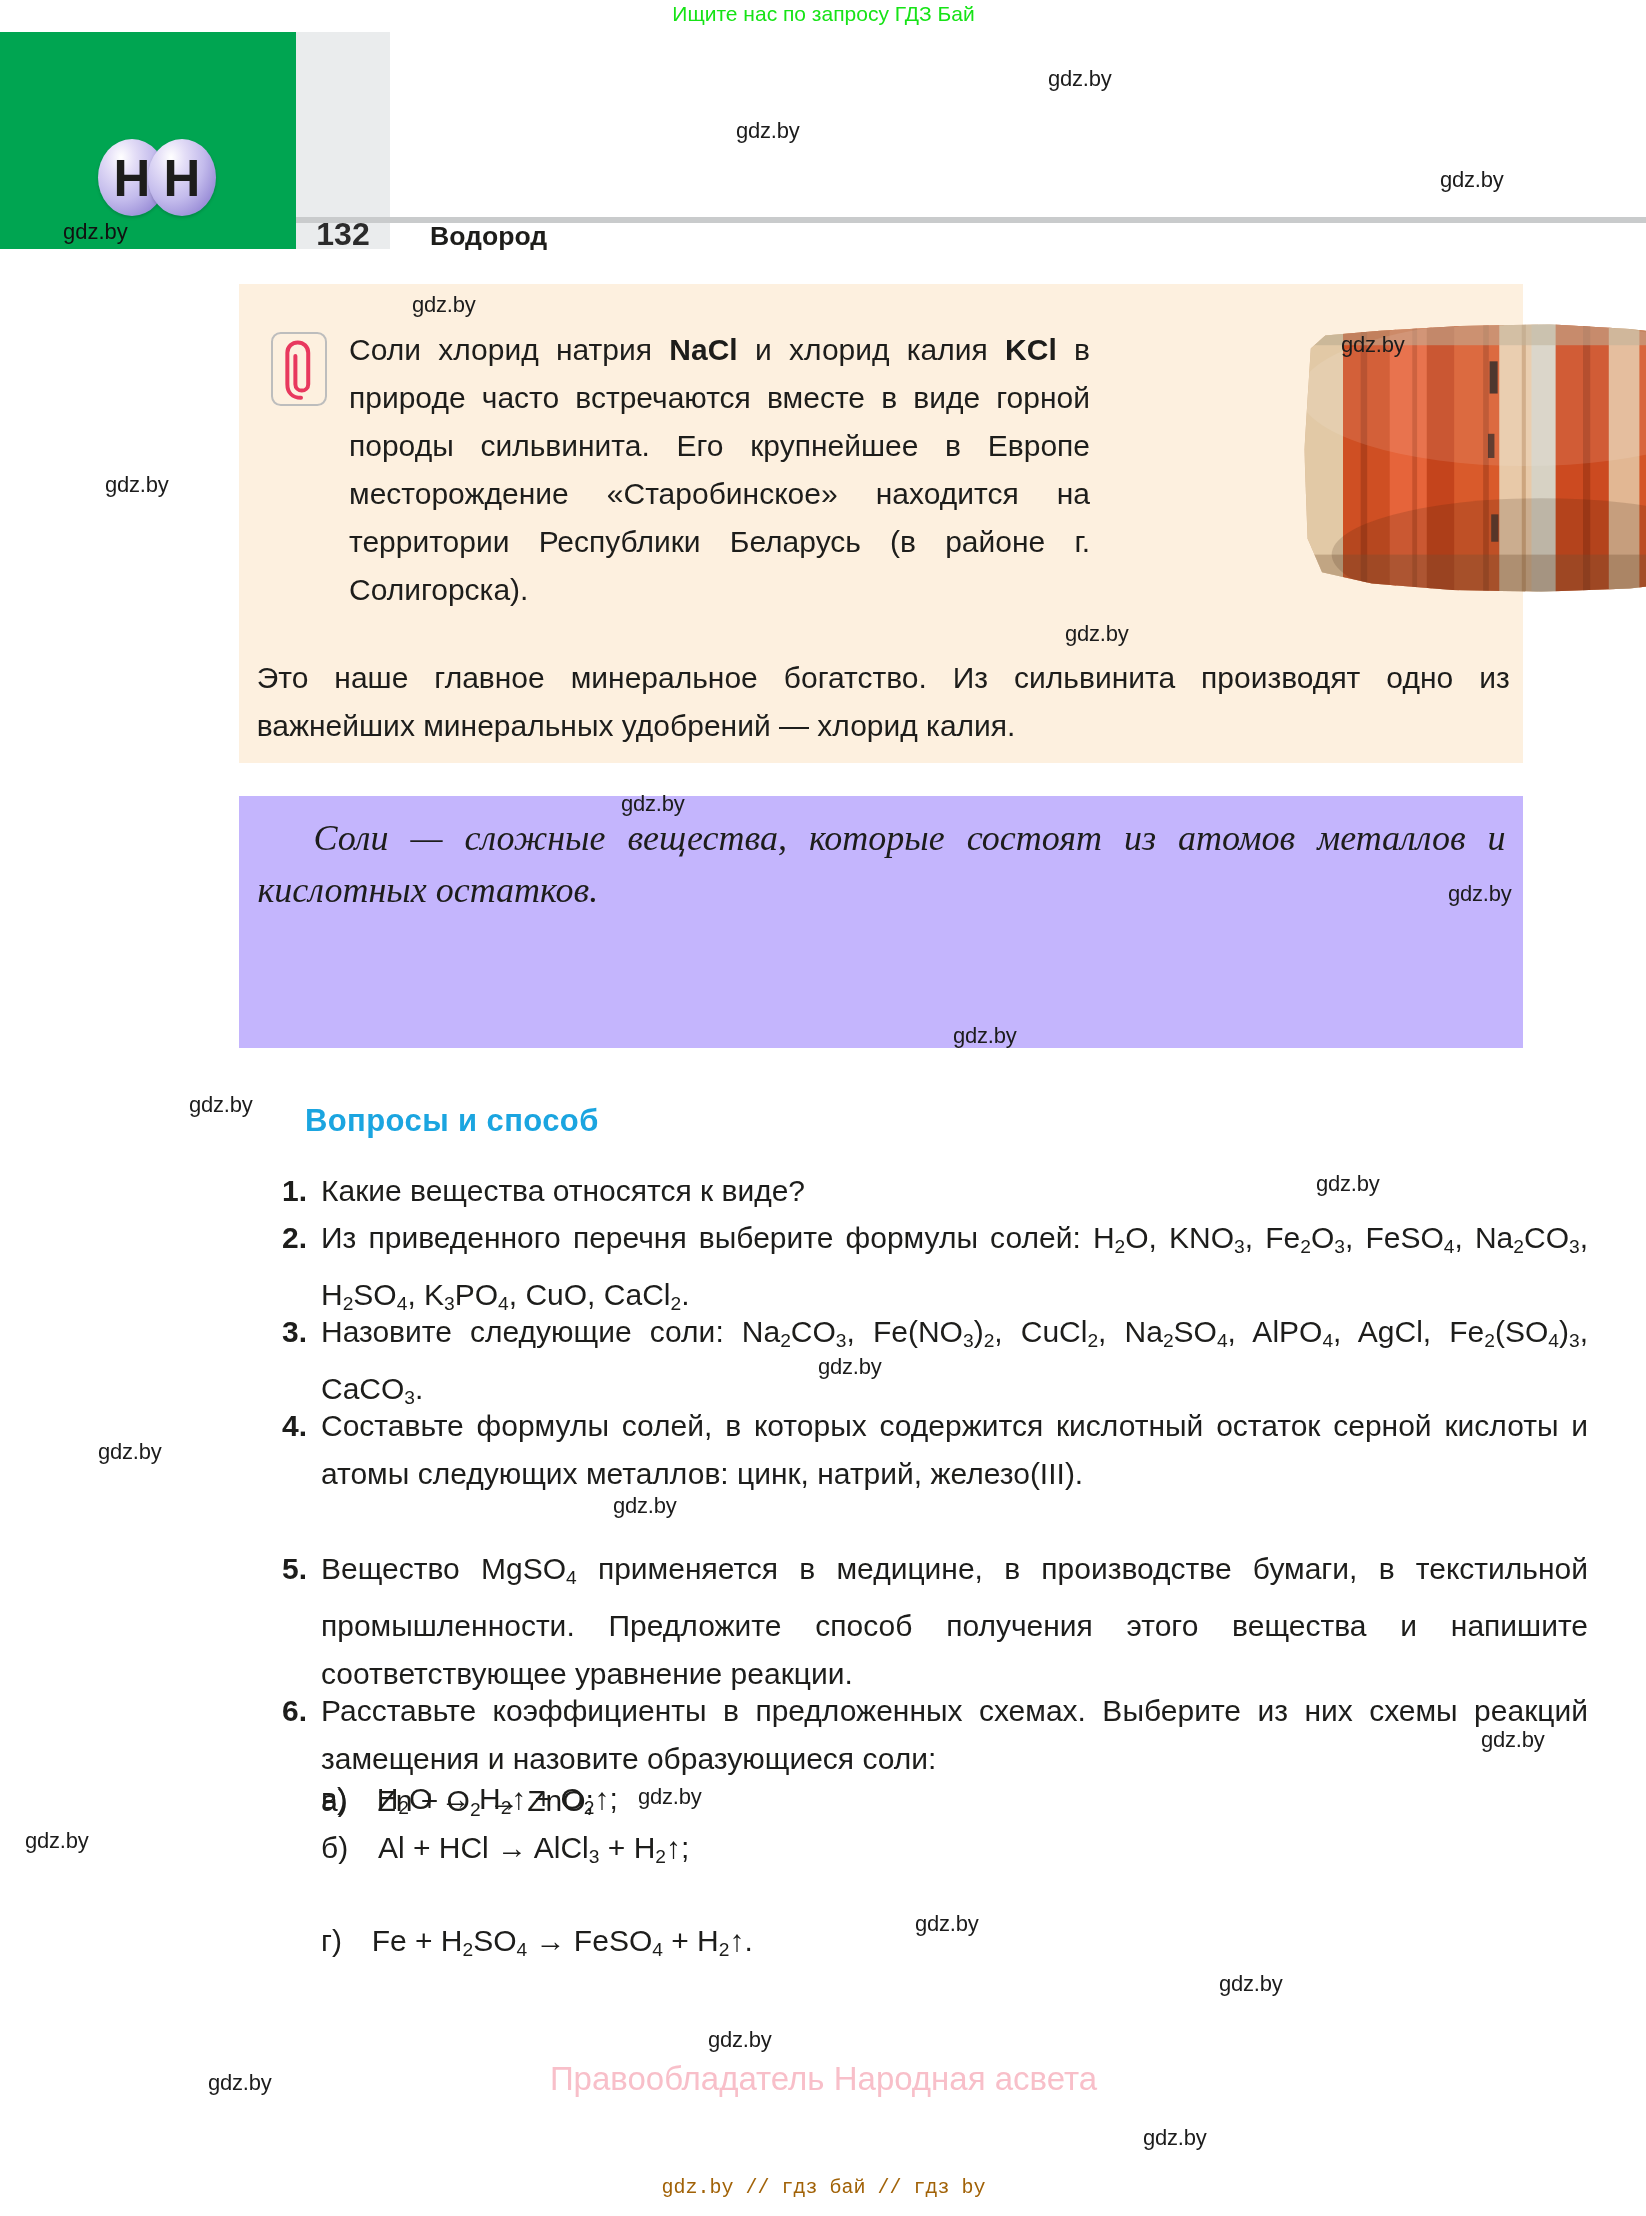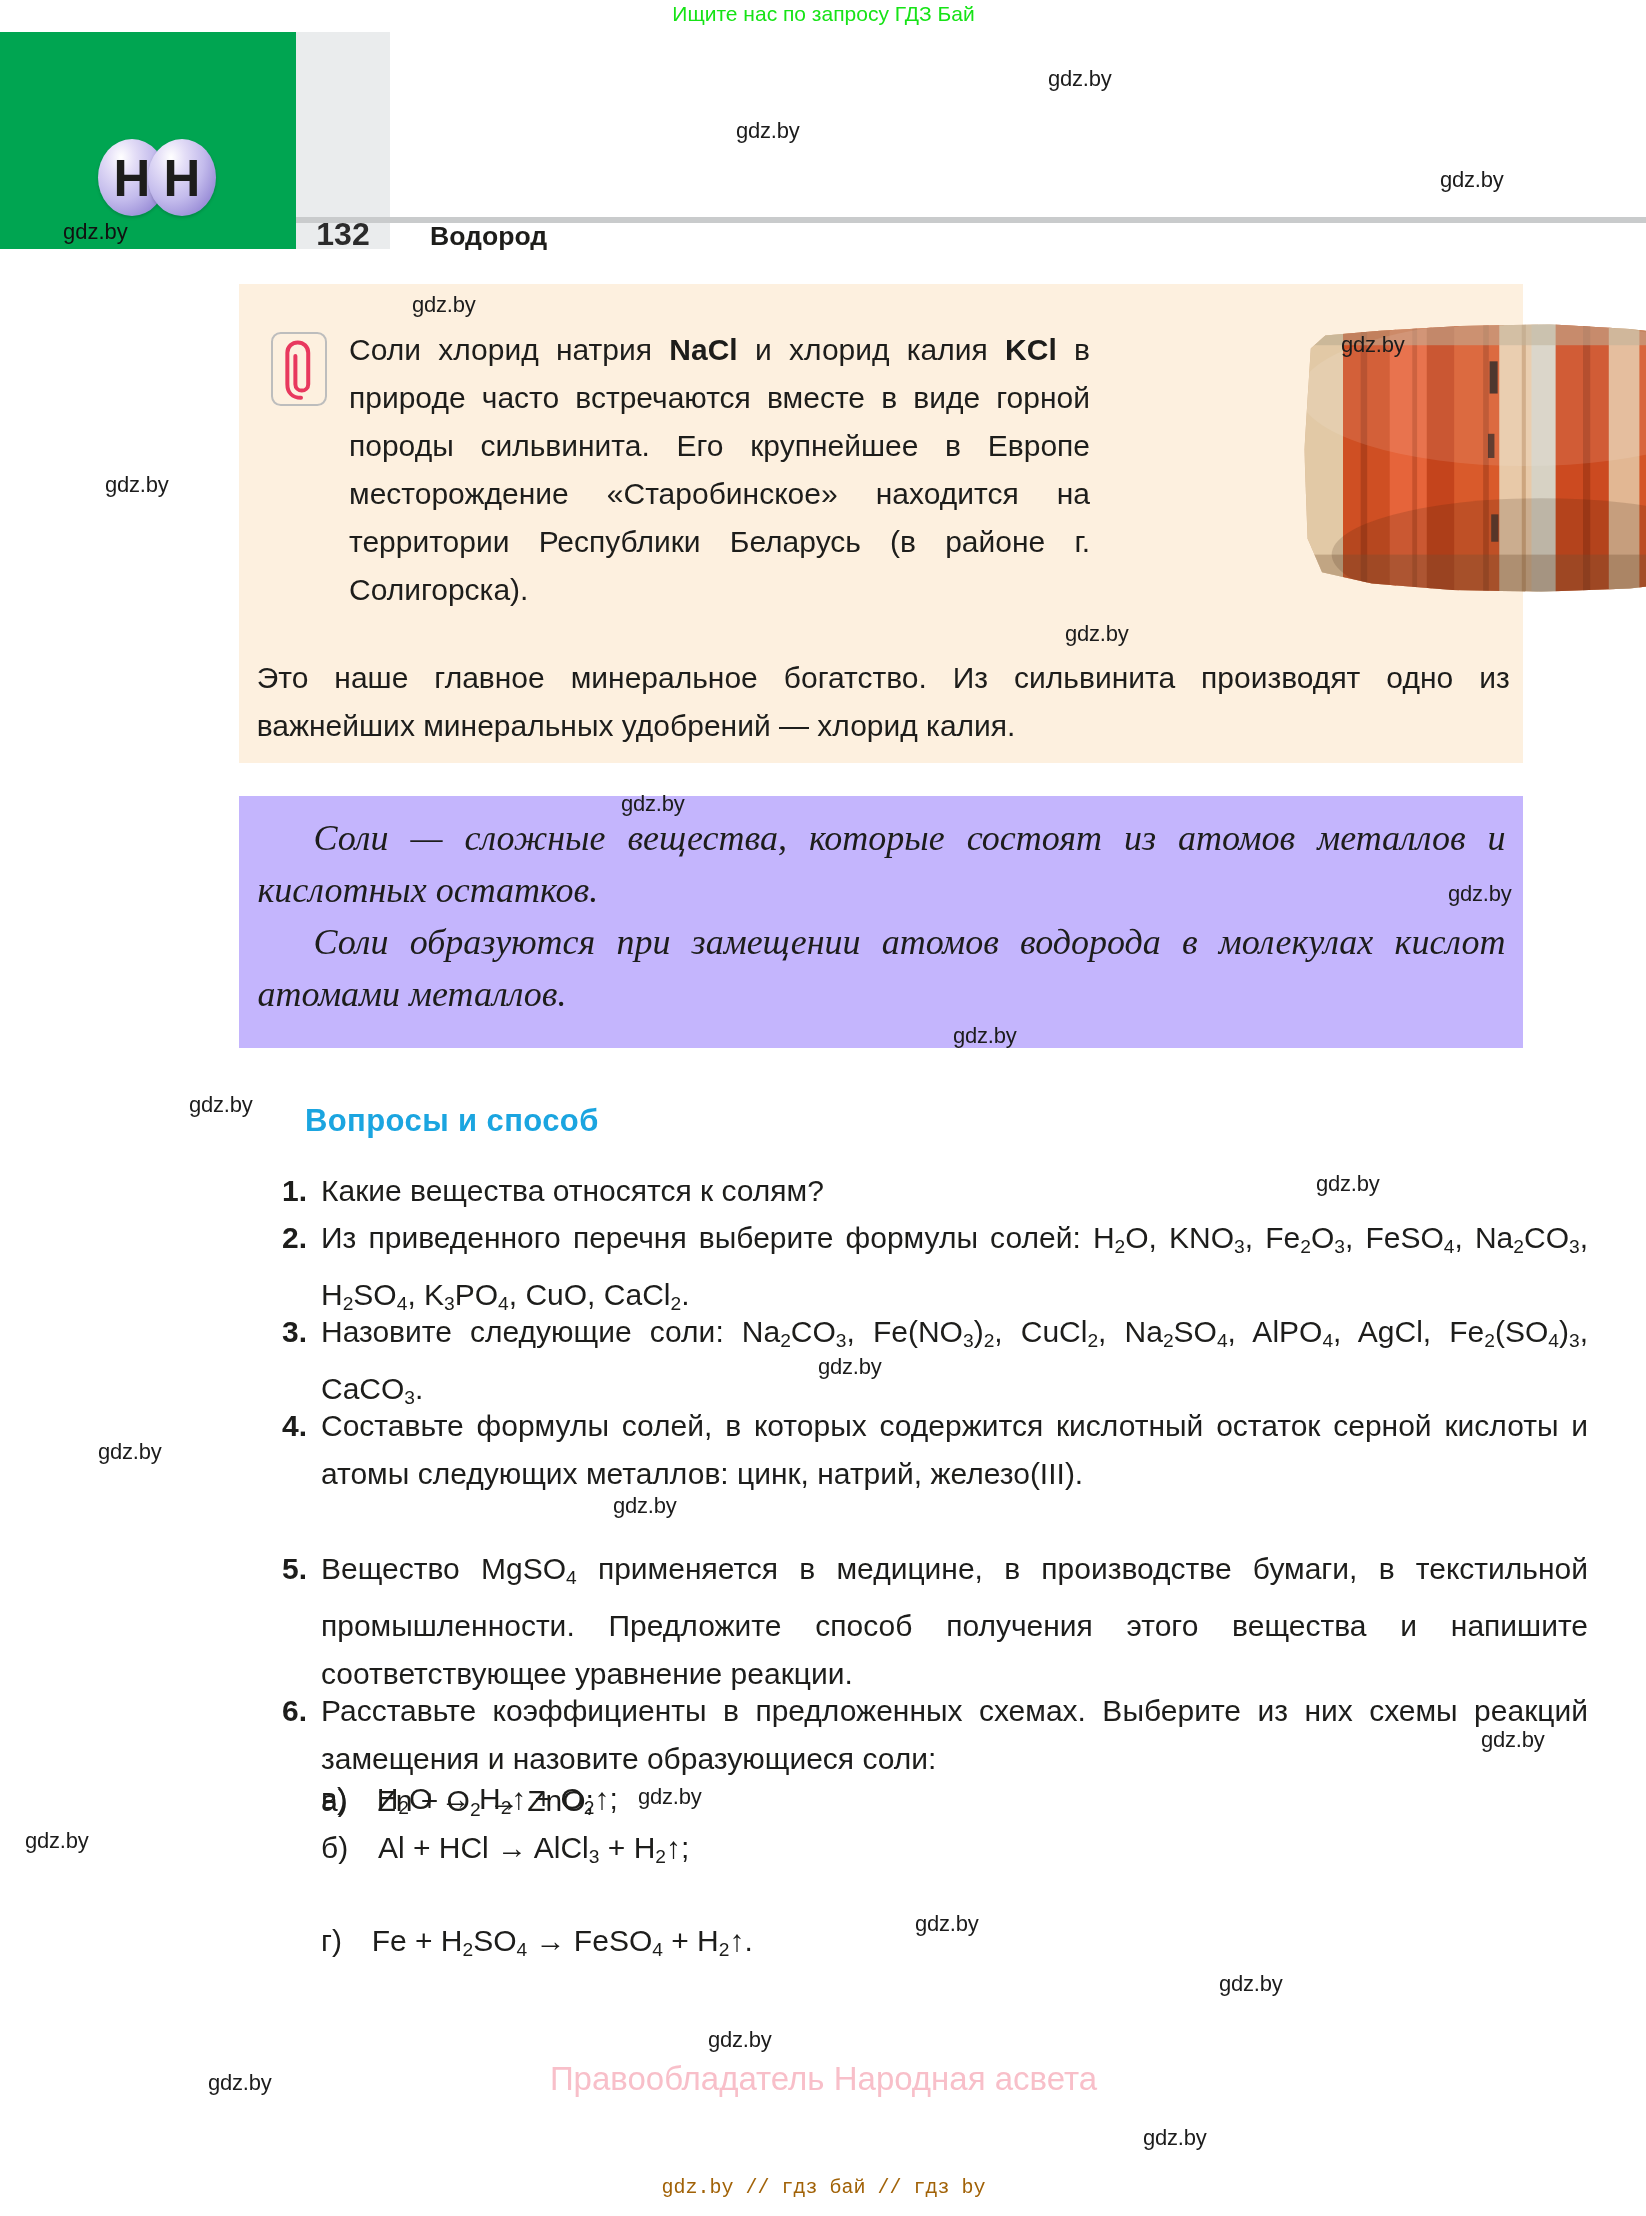--- a/index.html
+++ b/index.html
@@ -348,31 +348,30 @@
         </g>
       </svg>
     </div>
 
     <div class="info-text-wide">Это наше главное минеральное богатство. Из сильвинита производят одно из важнейших минеральных удобрений — хлорид калия.</div>
   </div>
 
   <div class="def-box">
     <div class="def-text">
       <p>Соли — сложные вещества, которые состоят из атомов металлов и кислотных остатков.</p>
-      <p>Соли образуются при замещении атомов водорода в молекулах кислот атомами металлов.</p>
     </div>
   </div>
 
   <div class="q-heading">Вопросы и способ</div>
 
   <div class="q-list">
 
     <div class="q-item" style="left:262px; top:1167px; width:1290px; height:48px;">
       <span class="q-num">1.</span>
-      <span class="q-body nojust" style="width:1257px;">Какие вещества относятся к солям?</span>
+      <span class="q-body nojust" style="width:1257px;">Какие вещества относятся к виде?</span>
     </div>
 
     <div class="q-item" style="left:262px; top:1214px; width:1290px; height:97px;">
       <span class="q-num">2.</span>
       <span class="q-body" style="width:1267px;">Из приведенного перечня выберите формулы солей: H<sub>2</sub>O, KNO<sub>3</sub>, Fe<sub>2</sub>O<sub>3</sub>, FeSO<sub>4</sub>, Na<sub>2</sub>CO<sub>3</sub>, H<sub>2</sub>SO<sub>4</sub>, K<sub>3</sub>PO<sub>4</sub>, CuO, CaCl<sub>2</sub>.</span>
     </div>
 
     <div class="q-item" style="left:262px; top:1308px; width:1290px; height:97px;">
       <span class="q-num">3.</span>
       <span class="q-body" style="width:1267px;">Назовите следующие соли: Na<sub>2</sub>CO<sub>3</sub>, Fe(NO<sub>3</sub>)<sub>2</sub>, CuCl<sub>2</sub>, Na<sub>2</sub>SO<sub>4</sub>, AlPO<sub>4</sub>, AgCl, Fe<sub>2</sub>(SO<sub>4</sub>)<sub>3</sub>, CaCO<sub>3</sub>.</span>

